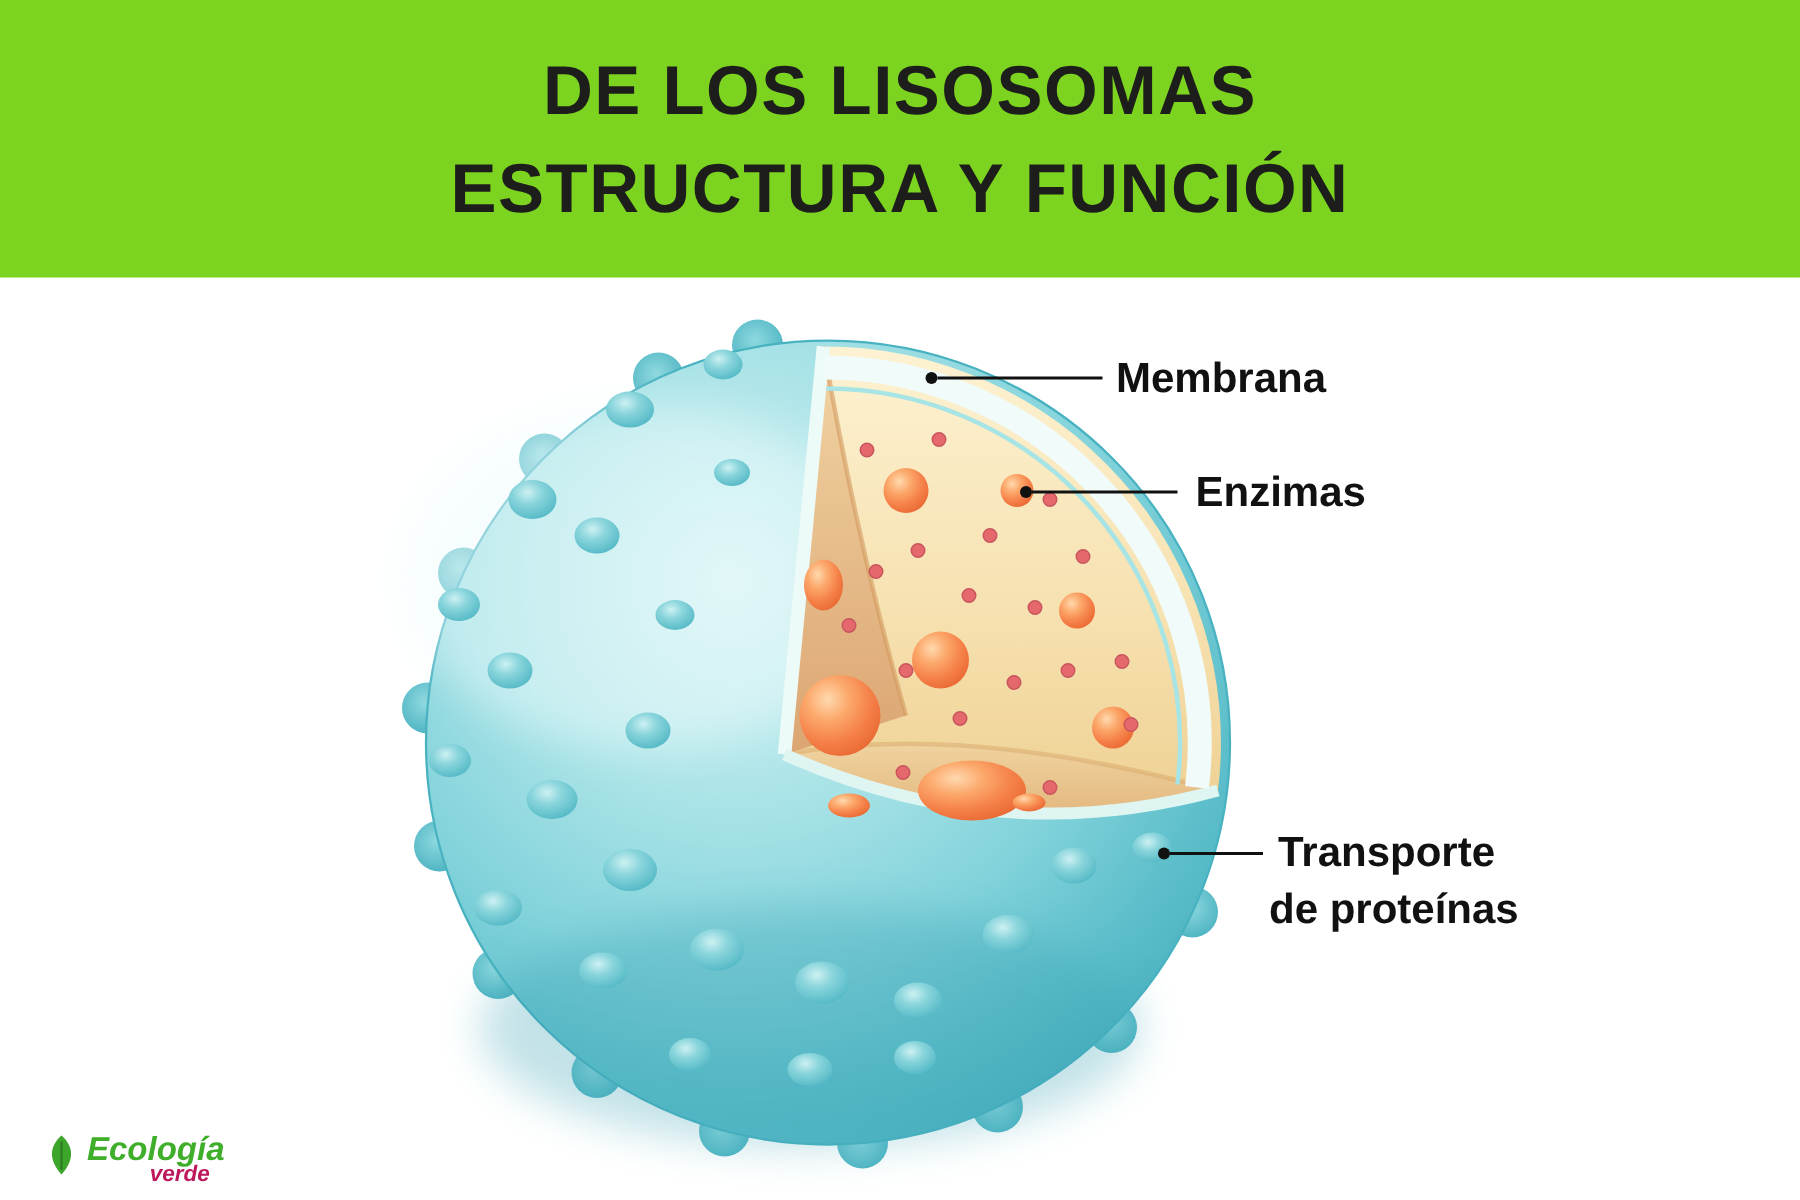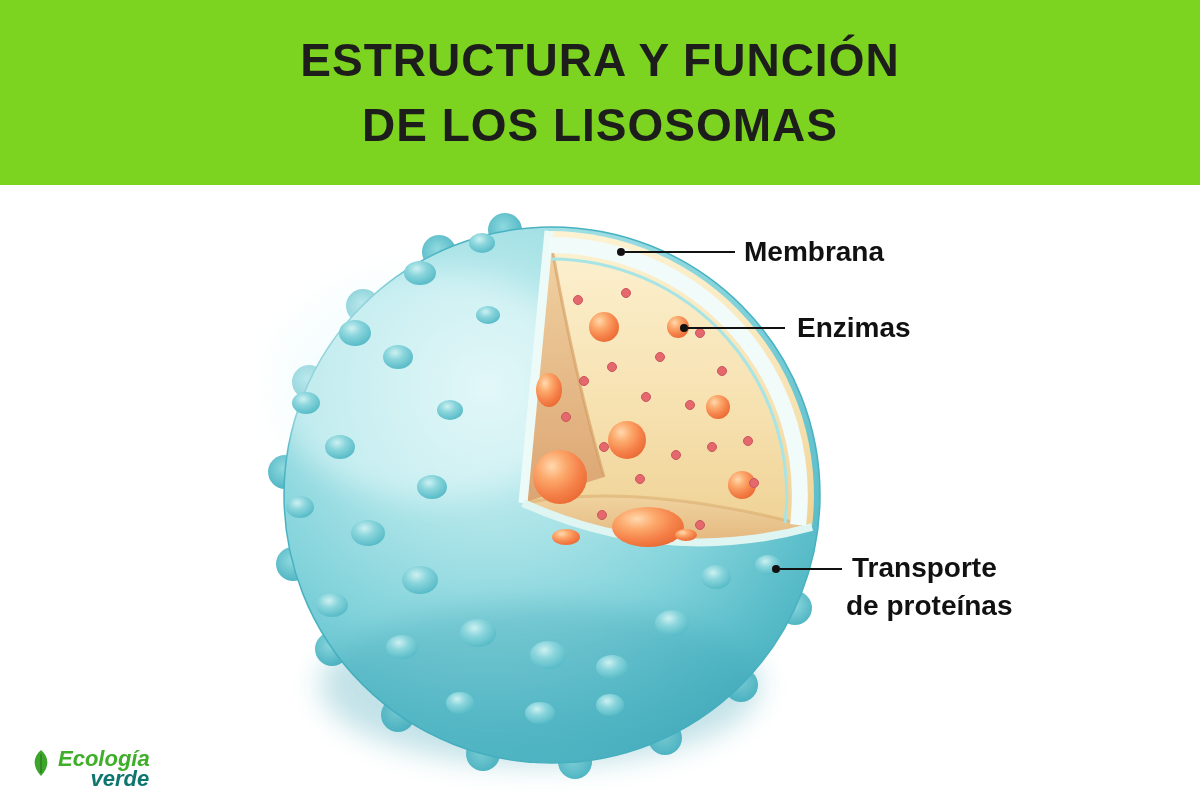--- a/index.html
+++ b/index.html
@@ -14,32 +14,32 @@
   }
   .header .title-line{
     font-size:46px;font-weight:700;color:#1d1d1b;letter-spacing:1px;line-height:1.1;
   }
 
   .diagram{position:absolute;top:185px;left:0;width:1200px;height:615px;}
 
   .logo{position:absolute;left:30px;bottom:10px;display:flex;align-items:flex-start;gap:6px;}
   .logo-text{display:flex;flex-direction:column;line-height:1;align-items:center;}
   .logo-top{font-style:italic;font-weight:700;font-size:22px;color:#3fae2a;}
-  .logo-bottom{font-style:italic;font-weight:700;font-size:22px;color:#0f766e;margin-left:32px;margin-top:-2px;}
+  .logo-bottom{font-style:italic;font-weight:700;font-size:15px;color:#be185d;margin-left:32px;margin-top:-2px;}
 
   text.diagram-label{font-family:"Liberation Sans",sans-serif;font-weight:700;font-size:28px;fill:#111111;}
 </style>
 </head>
 <body>
 
 <div class="page">
 
   <div class="header">
+    <div class="title-line">DE LOS LISOSOMAS</div>
     <div class="title-line">ESTRUCTURA Y FUNCIÓN</div>
-    <div class="title-line">DE LOS LISOSOMAS</div>
   </div>
 
   <svg class="diagram" viewBox="0 0 1200 615" width="1200" height="615">
     <defs>
       <radialGradient id="sphereGrad" cx="38%" cy="30%" r="80%">
         <stop offset="0%" stop-color="#d9f4f5"></stop>
         <stop offset="35%" stop-color="#a9e3e7"></stop>
         <stop offset="60%" stop-color="#83d3db"></stop>
         <stop offset="80%" stop-color="#5fc0cc"></stop>
         <stop offset="100%" stop-color="#42abbb"></stop>

